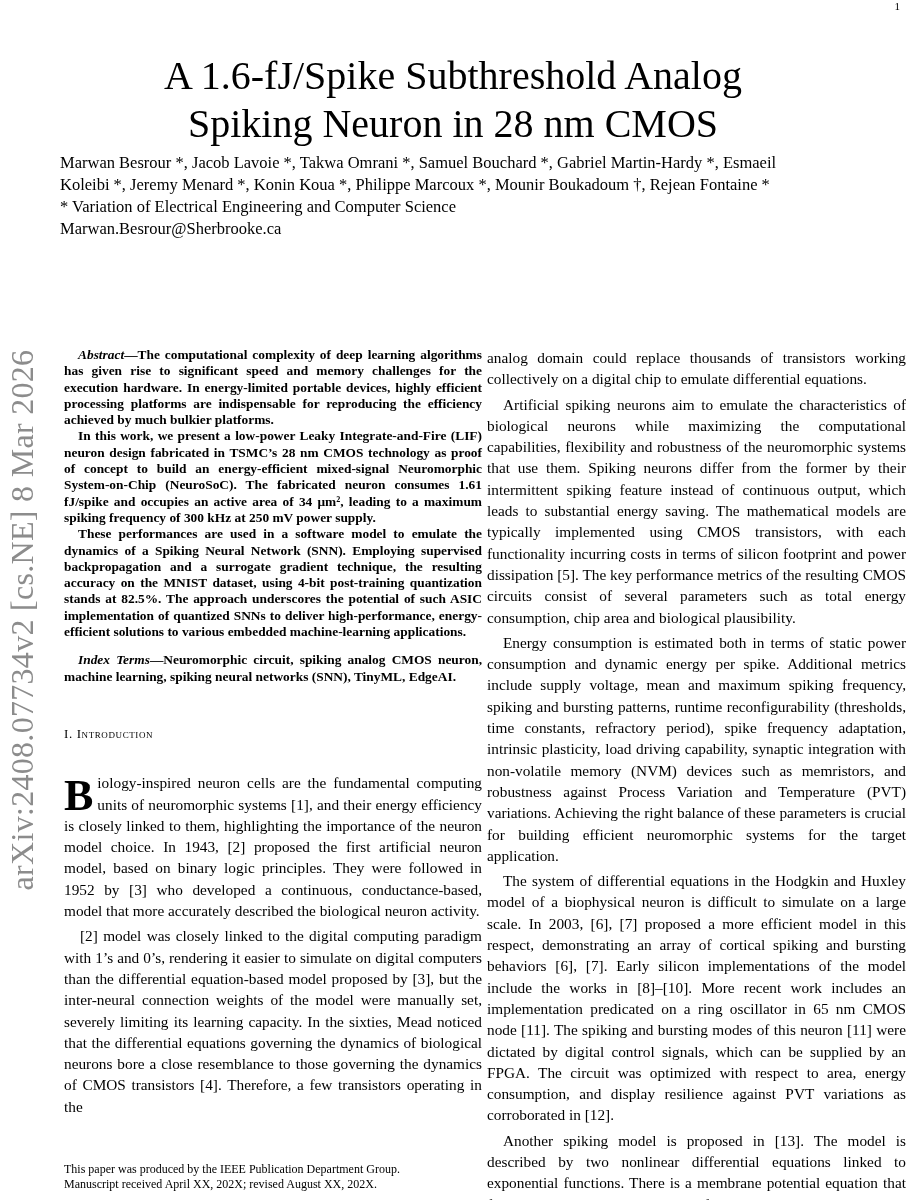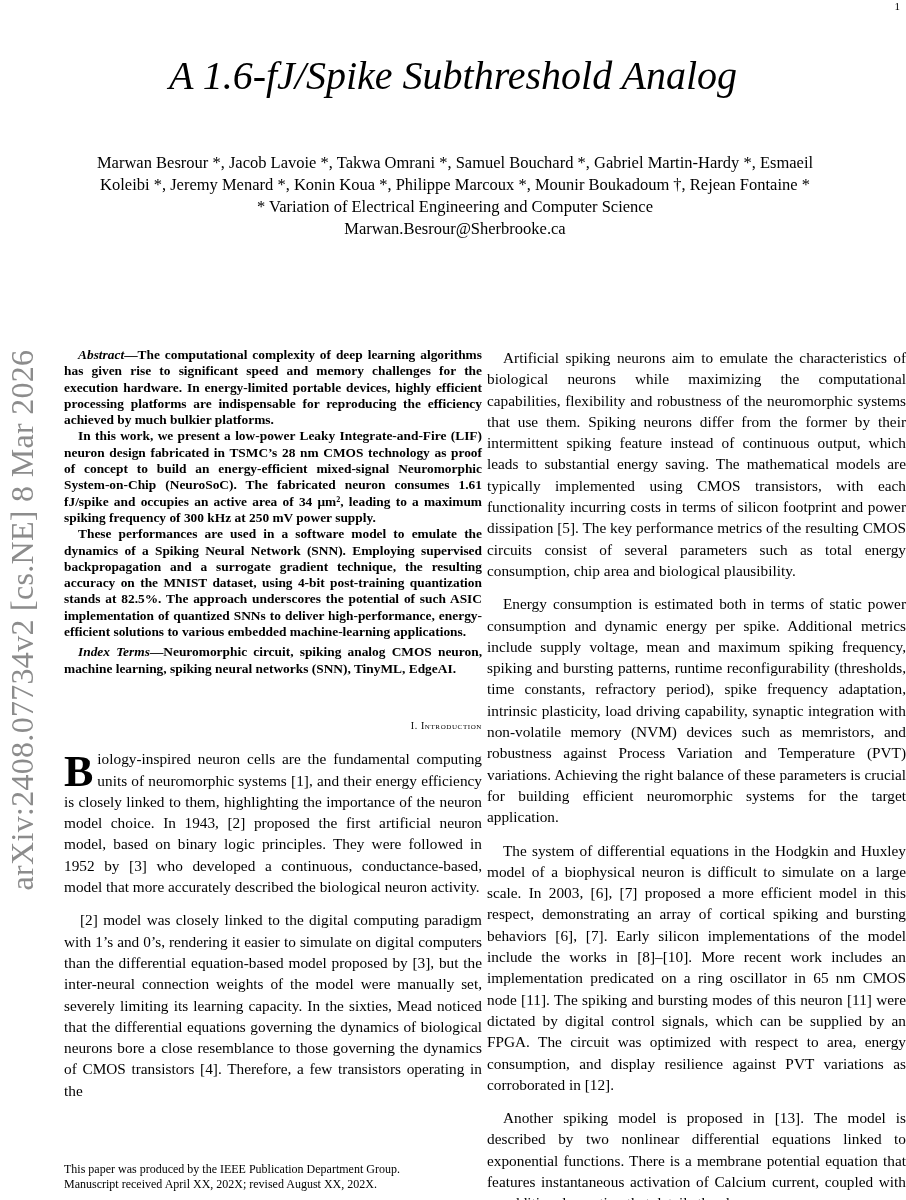--- a/index.html
+++ b/index.html
@@ -3,24 +3,24 @@
 <meta charset="utf-8">
 <style>
   html, body { margin: 0; padding: 0; background: #ffffff; }
   body {
     width: 906px; height: 1200px; position: relative; overflow: hidden;
     font-family: "Liberation Serif", "DejaVu Serif", serif; color: #000;
   }
   .page-number { position: absolute; top: 0px; right: 6px; font-size: 11px; }
   .title {
     position: absolute; top: 52px; left: 0; width: 906px; text-align: center;
-    font-size: 40px; line-height: 48px; font-weight: normal; margin: 0; font-style: italic;
+    font-size: 40px; line-height: 48px; font-weight: normal; margin: 0;
   }
   .authors {
-    position: absolute; top: 152px; left: 60px; width: 790px; text-align: center;
+    position: absolute; top: 152px; left: 60px; width: 790px; 
     font-size: 16.5px; line-height: 22px;
   }
   .authors div { white-space: nowrap; }
   .arxiv-stamp {
     position: absolute; left: 2px; top: 340px; width: 40px; height: 560px;
   }
   .arxiv-stamp span {
     position: absolute; left: 20px; top: 280px;
     transform: translate(-50%, -50%) rotate(-90deg);
     white-space: nowrap; font-size: 32px; color: #8c8c8c;
@@ -29,44 +29,45 @@
   .col {
     position: absolute; font-size: 15.3px; line-height: 21.3px; text-align: justify;
   }
   .col-left { left: 64px; top: 347px; width: 418px; }
   .col-right { left: 487px; top: 347px; width: 419px; }
   .abs {
     font-weight: bold; font-size: 13.4px; line-height: 16.3px; margin: 0;
     text-indent: 14px; text-align: justify;
   }
   .abs .lead { font-style: italic; }
-  .index-terms { margin-top: 4px; }
+  .index-terms { margin-top: 12px; }
   .section-head {
-    text-align: right; font-size: 10px; letter-spacing: 0.6px; margin: 38px 0 12px 0;
+    text-align: left; font-size: 13px; letter-spacing: 0.6px; margin: 38px 0 28px 0;
     font-variant: small-caps;
   }
   .p { margin: 0; text-indent: 16px; }
-  .p + .p { margin-top: 12px; }
+  .p + .p { margin-top: 4px; }
   .dropcap-para { text-indent: 0; }
   .dropcap {
     float: left; font-size: 44px; line-height: 36px; margin: 6px 4px 0 0; font-weight: bold;
   }
   .footnote {
     position: absolute; left: 52px; top: 1162px; width: 418px;
     font-size: 12px; line-height: 15px;
   }
   .footnote div { text-indent: 12px; }
 </style>
 </head>
 <body>
 
 <div class="page-number">1</div>
 
 <h1 class="title">
   <div>A 1.6-fJ/Spike Subthreshold Analog</div>
+  <div>Spiking Neuron in 28 nm CMOS</div>
 </h1>
 
 <div class="authors">
   <div>Marwan Besrour *, Jacob Lavoie *, Takwa Omrani *, Samuel Bouchard *, Gabriel Martin-Hardy *, Esmaeil</div>
   <div>Koleibi *, Jeremy Menard *, Konin Koua *, Philippe Marcoux *, Mounir Boukadoum †, Rejean Fontaine *</div>
   <div>* Variation of Electrical Engineering and Computer Science</div>
   <div>Marwan.Besrour@Sherbrooke.ca</div>
 </div>
 
 <div class="arxiv-stamp">
@@ -79,20 +80,21 @@
   <p class="abs">These performances are used in a software model to emulate the dynamics of a Spiking Neural Network (SNN). Employing supervised backpropagation and a surrogate gradient technique, the resulting accuracy on the MNIST dataset, using 4-bit post-training quantization stands at 82.5%. The approach underscores the potential of such ASIC implementation of quantized SNNs to deliver high-performance, energy-efficient solutions to various embedded machine-learning applications.</p>
   <p class="abs index-terms"><span class="lead">Index Terms</span><span>—Neuromorphic circuit, spiking analog CMOS neuron, machine learning, spiking neural networks (SNN), TinyML, EdgeAI.</span></p>
 
   <div class="section-head">I. Introduction</div>
 
   <p class="p dropcap-para"><span class="dropcap">B</span><span>iology-inspired neuron cells are the fundamental computing units of neuromorphic systems [1], and their energy efficiency is closely linked to them, highlighting the importance of the neuron model choice. In 1943, [2] proposed the first artificial neuron model, based on binary logic principles. They were followed in 1952 by [3] who developed a continuous, conductance-based, model that more accurately described the biological neuron activity.</span></p>
   <p class="p">[2] model was closely linked to the digital computing paradigm with 1’s and 0’s, rendering it easier to simulate on digital computers than the differential equation-based model proposed by [3], but the inter-neural connection weights of the model were manually set, severely limiting its learning capacity. In the sixties, Mead noticed that the differential equations governing the dynamics of biological neurons bore a close resemblance to those governing the dynamics of CMOS transistors [4]. Therefore, a few transistors operating in the</p>
 </div>
 
 <div class="col col-right">
+  <p class="p" style="text-indent:0">analog domain could replace thousands of transistors working collectively on a digital chip to emulate differential equations.</p>
   <p class="p">Artificial spiking neurons aim to emulate the characteristics of biological neurons while maximizing the computational capabilities, flexibility and robustness of the neuromorphic systems that use them. Spiking neurons differ from the former by their intermittent spiking feature instead of continuous output, which leads to substantial energy saving. The mathematical models are typically implemented using CMOS transistors, with each functionality incurring costs in terms of silicon footprint and power dissipation [5]. The key performance metrics of the resulting CMOS circuits consist of several parameters such as total energy consumption, chip area and biological plausibility.</p>
   <p class="p">Energy consumption is estimated both in terms of static power consumption and dynamic energy per spike. Additional metrics include supply voltage, mean and maximum spiking frequency, spiking and bursting patterns, runtime reconfigurability (thresholds, time constants, refractory period), spike frequency adaptation, intrinsic plasticity, load driving capability, synaptic integration with non-volatile memory (NVM) devices such as memristors, and robustness against Process Variation and Temperature (PVT) variations. Achieving the right balance of these parameters is crucial for building efficient neuromorphic systems for the target application.</p>
   <p class="p">The system of differential equations in the Hodgkin and Huxley model of a biophysical neuron is difficult to simulate on a large scale. In 2003, [6], [7] proposed a more efficient model in this respect, demonstrating an array of cortical spiking and bursting behaviors [6], [7]. Early silicon implementations of the model include the works in [8]–[10]. More recent work includes an implementation predicated on a ring oscillator in 65 nm CMOS node [11]. The spiking and bursting modes of this neuron [11] were dictated by digital control signals, which can be supplied by an FPGA. The circuit was optimized with respect to area, energy consumption, and display resilience against PVT variations as corroborated in [12].</p>
   <p class="p">Another spiking model is proposed in [13]. The model is described by two nonlinear differential equations linked to exponential functions. There is a membrane potential equation that features instantaneous activation of Calcium current, coupled with an additional equation that details the slower</p>
 </div>
 
 <div class="footnote">
   <div>This paper was produced by the IEEE Publication Department Group.</div>
   <div>Manuscript received April XX, 202X; revised August XX, 202X.</div>
 </div>

